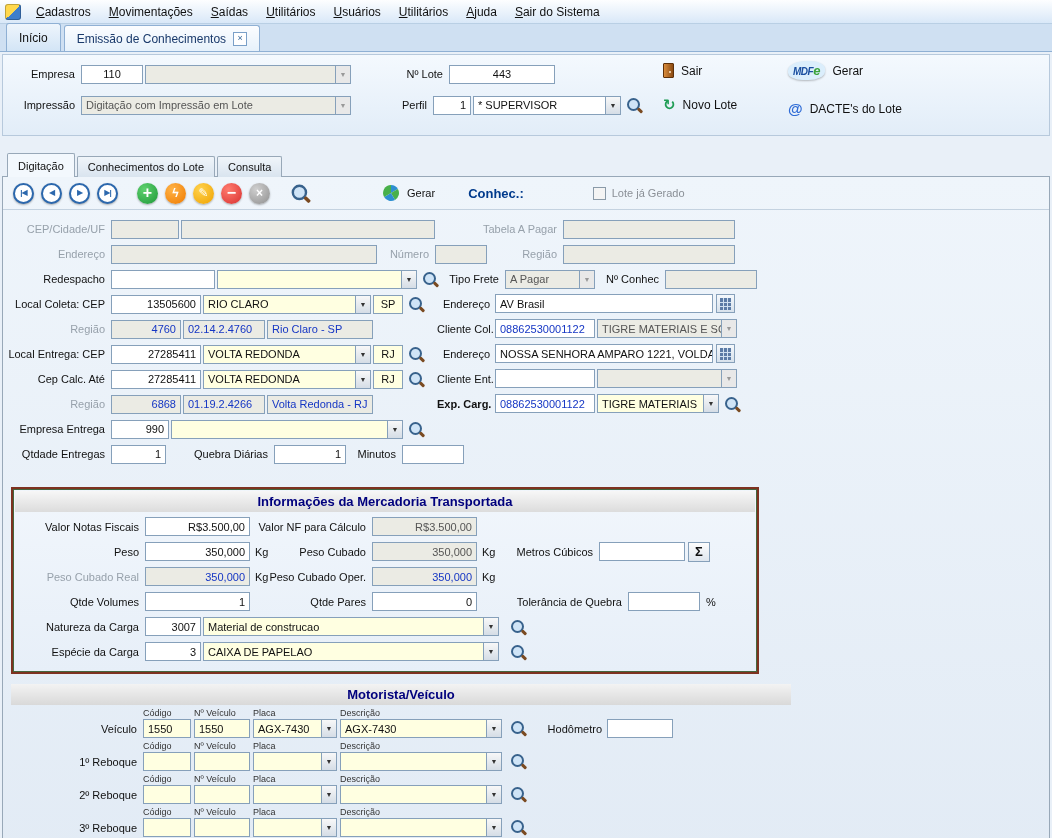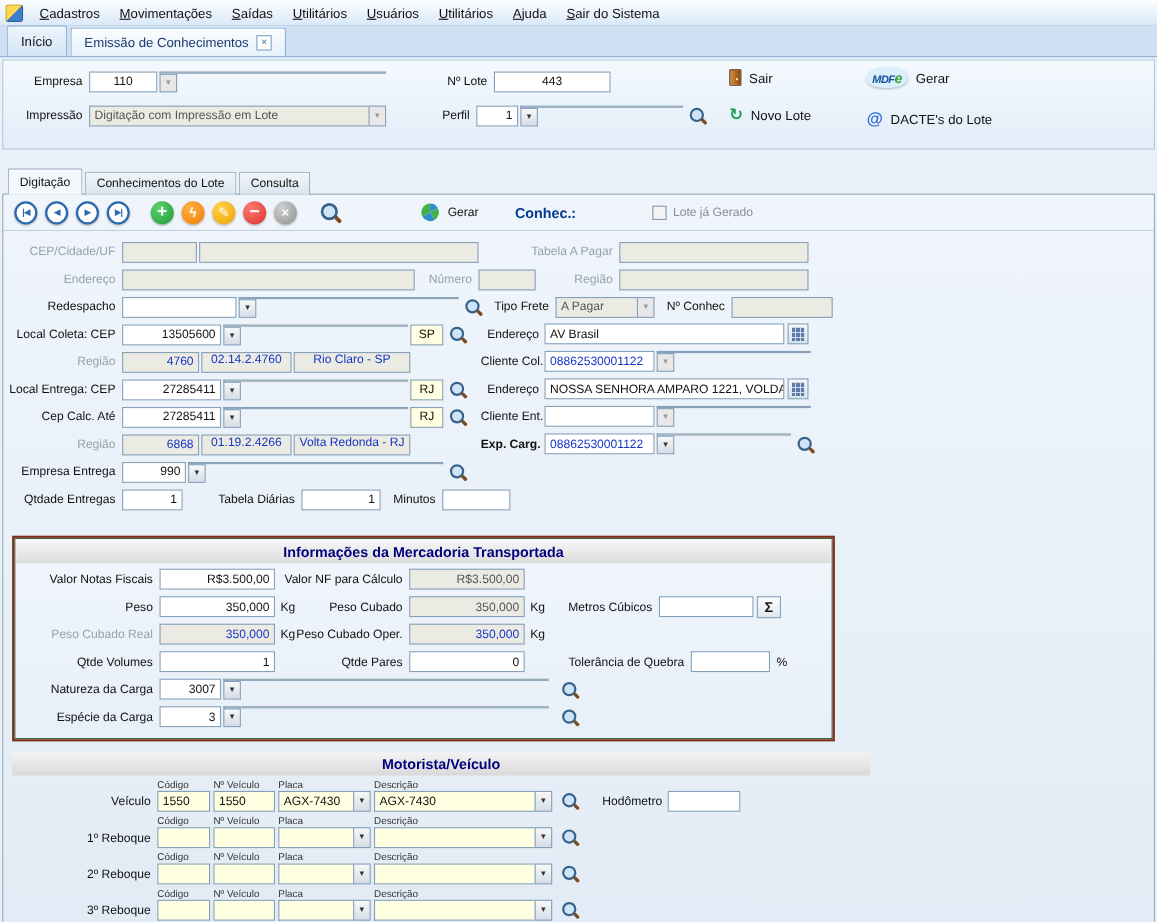--- a/index.html
+++ b/index.html
@@ -90,21 +90,21 @@
   .del { background:radial-gradient(circle at 35% 30%,#ff7b6e,#d83030); font-size:16px; }
   .cancel { background:radial-gradient(circle at 35% 30%,#cfcfcf,#8f8f8f); font-size:12px; }
   .conhec { font-weight:bold; font-size:13px; color:#003a8c; }
   .cb { width:13px; height:13px; border:1px solid #8a9aa8; background:#f4f4f4; flex:none; }
   .gray { color:#8a8f96; }
 
   .formarea { padding:5px 0 0 4px; }
   .r { position:relative; display:flex; align-items:center; height:22px; margin-top:3px; }
   .lab { width:104px; text-align:right; padding-right:6px; white-space:nowrap; flex:none; }
   .dislab { color:#97a1ab; }
-  .sp2 { margin-left:2px;flex-direction:column; }
+  .sp2 { margin-left:2px; }
   .cluster { position:absolute; left:430px; top:1px; display:flex; align-items:center; }
   .clab { width:58px; text-align:right; padding-right:5px; white-space:nowrap; flex:none; }
 
   
   .merc { margin:22px 0 0 8px; width:748px; border:2px solid #7d3220; box-shadow:inset 0 0 0 1px #44663d;
           background:linear-gradient(#f1f6fc,#e7eff8); padding-bottom:10px; }
   .merc-title { height:21px; margin:2px; background:linear-gradient(#f7f7f7,#dcdcdc); display:flex;
                 align-items:center; justify-content:center; color:#00007d; font-weight:bold; font-size:13px; }
   .m-r { display:flex; align-items:center; height:21px; margin-top:4px; }
   .m-lab { width:132px; text-align:right; padding-right:6px; white-space:nowrap; flex:none; }
@@ -368,21 +368,21 @@
       <div class="combo sp2" style="width:232px">
         <div class="fld ylw"></div>
         <span class="dd">▼</span>
       </div>
       <span class="mag"></span>
     </div>
 
     <div class="r">
       <span class="lab">Qtdade Entregas</span>
       <div class="fld rt" style="width:55px">1</div>
-      <span class="lab" style="width:108px">Tabela Diárias</span>
+      <span class="lab" style="width:108px">Quebra Diárias</span>
       <div class="fld rt" style="width:72px">1</div>
       <span class="lab" style="width:56px">Minutos</span>
       <div class="fld" style="width:62px"></div>
     </div>
   </div>
 
   <div class="merc">
     <div class="merc-title">Informações da Mercadoria Transportada</div>
 
     <div class="m-r">

